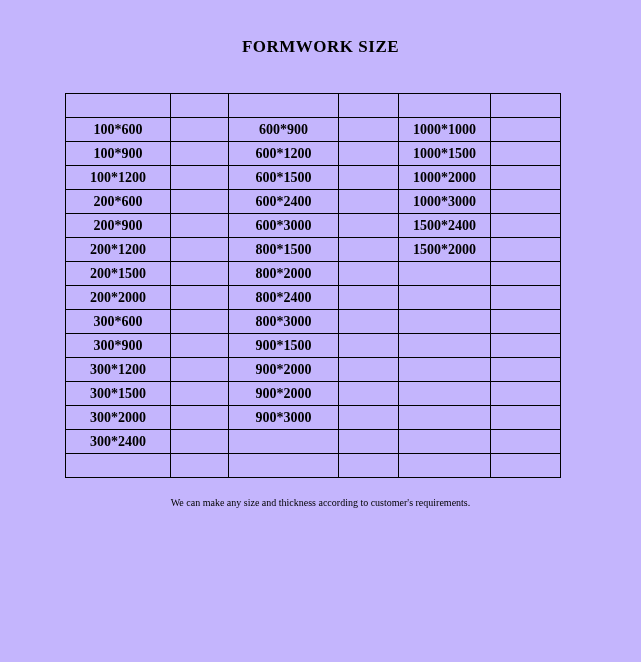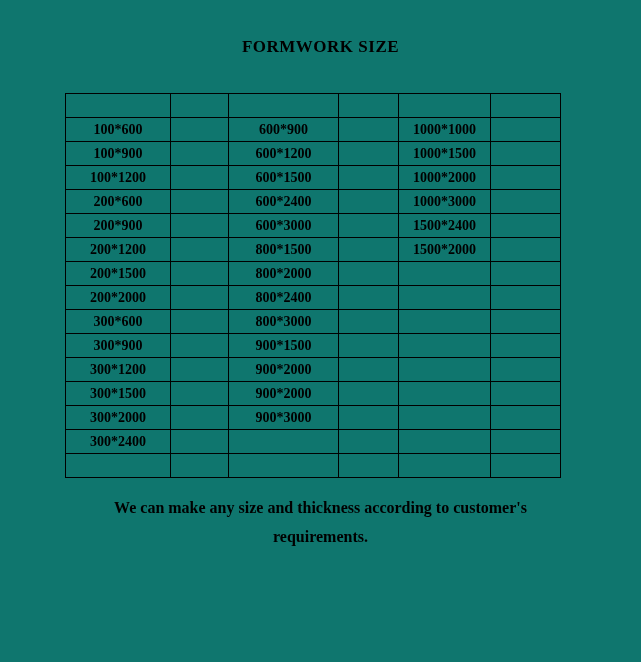--- a/index.html
+++ b/index.html
@@ -5,21 +5,21 @@
   html, body {
     margin: 0;
     padding: 0;
     background: #ffffff;
     font-family: "Liberation Serif", "DejaVu Serif", serif;
   }
   .page {
     position: relative;
     width: 641px;
     height: 662px;
-    background: #0f766e;
+    background: #c4b5fd;
     overflow: hidden;
   }
   .page-title {
     margin: 0;
     padding-top: 37px;
     text-align: center;
     font-size: 17px;
     font-weight: bold;
     letter-spacing: 0.5px;
     color: #000000;
@@ -38,22 +38,22 @@
     font-size: 14px;
     font-weight: bold;
     color: #000000;
     overflow: hidden;
     white-space: nowrap;
   }
   .footer-note {
     margin: 16px auto 12px auto;
     width: 470px;
     text-align: center;
-    font-size: 16px;
-    font-weight: bold;
+    font-size: 10px;
+    font-weight: normal;
     line-height: 1.8;
     color: #000000;
   }
 </style>
 </head>
 <body>
 
 <div class="page">
 
   <h1 class="page-title">FORMWORK SIZE</h1>

